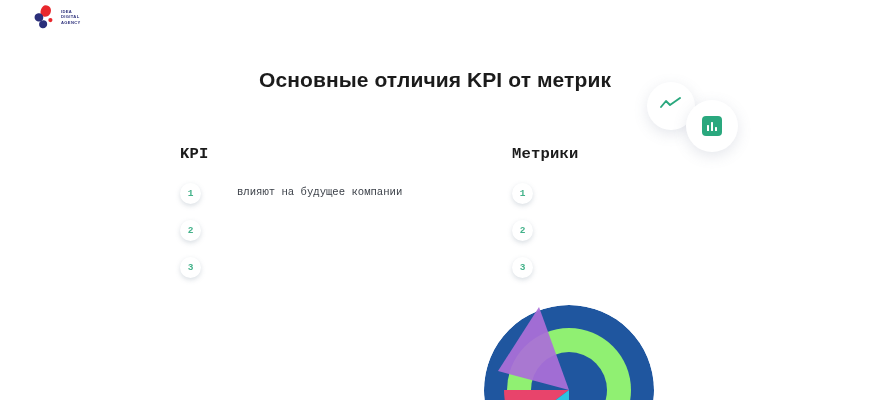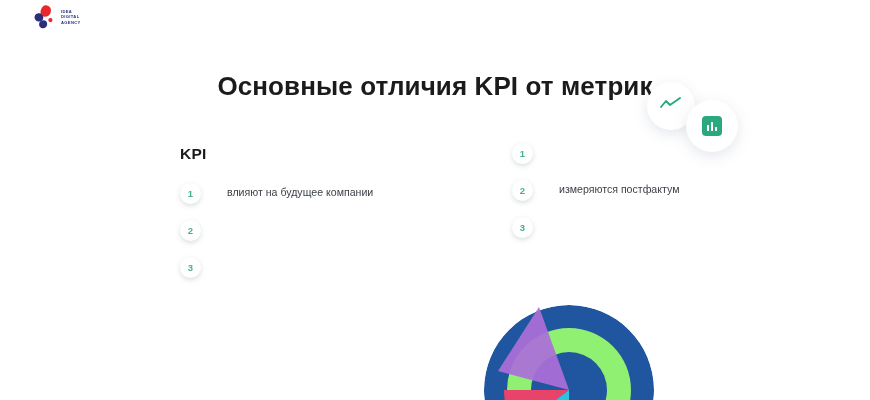--- a/index.html
+++ b/index.html
@@ -41,21 +41,21 @@
     font-weight: bold;
   }
 
   
   .slide-title {
     position: absolute;
     left: 0;
     top: 54px;
     width: 870px;
     text-align: center;
-    font-size: 26px;
+    font-size: 21px;
     font-weight: bold;
     color: #1b1b1b;
     letter-spacing: 0.1px;
   }
 
   
   .deco-circle {
     position: absolute;
     border-radius: 50%;
     background: #ffffff;
@@ -97,20 +97,21 @@
     border-radius: 0.5px;
   }
   .icon-bar-tile i:nth-child(1) { height: 6px; }
   .icon-bar-tile i:nth-child(2) { height: 9px; }
   .icon-bar-tile i:nth-child(3) { height: 4.5px; }
 
   
   .column {
     position: absolute;
     top: 145px;
+    font-family: Liberation Mono, monospace;
   }
   .column--kpi     { left: 180px; width: 300px; }
   .column--metrics { left: 512px; width: 320px; }
 
   .column-title {
     font-size: 15.5px;
     font-weight: bold;
     color: #1b1b1b;
     margin: 0 0 22px 0;
     letter-spacing: 0.2px;
@@ -135,21 +136,21 @@
     box-shadow: 0 2px 5px rgba(120,135,155,0.28);
     color: #43b28a;
     font-size: 9.5px;
     font-weight: bold;
     display: flex;
     align-items: center;
     justify-content: center;
     margin-top: -2px;
   }
   .item-text {
-    margin-left: 26px;
+    margin-left: 36px;
     font-size: 10.6px;
     line-height: 14.5px;
     color: #3a3f47;
     white-space: pre-line;
   }
 
   
   .target-graphic {
     position: absolute;
     left: 484px;
@@ -205,27 +206,27 @@
     <li class="item-row">
       <span class="item-badge">2</span>
     </li>
     <li class="item-row">
       <span class="item-badge">3</span>
     </li>
   </ul>
 </section>
 
 <section class="column column--metrics">
+  <h2 class="column-title">Метрики</h2>
   <ul class="item-list">
     <li class="item-row">
       <span class="item-badge">1</span>
     </li>
     <li class="item-row">
       <span class="item-badge">2</span>
-      <span class="item-text">измеряются  постфактум</span>
     </li>
     <li class="item-row">
       <span class="item-badge">3</span>
     </li>
   </ul>
 </section>
 
 <div class="target-graphic">
   <svg viewBox="0 0 170 170" width="170" height="170" aria-hidden="true">
     <defs>

